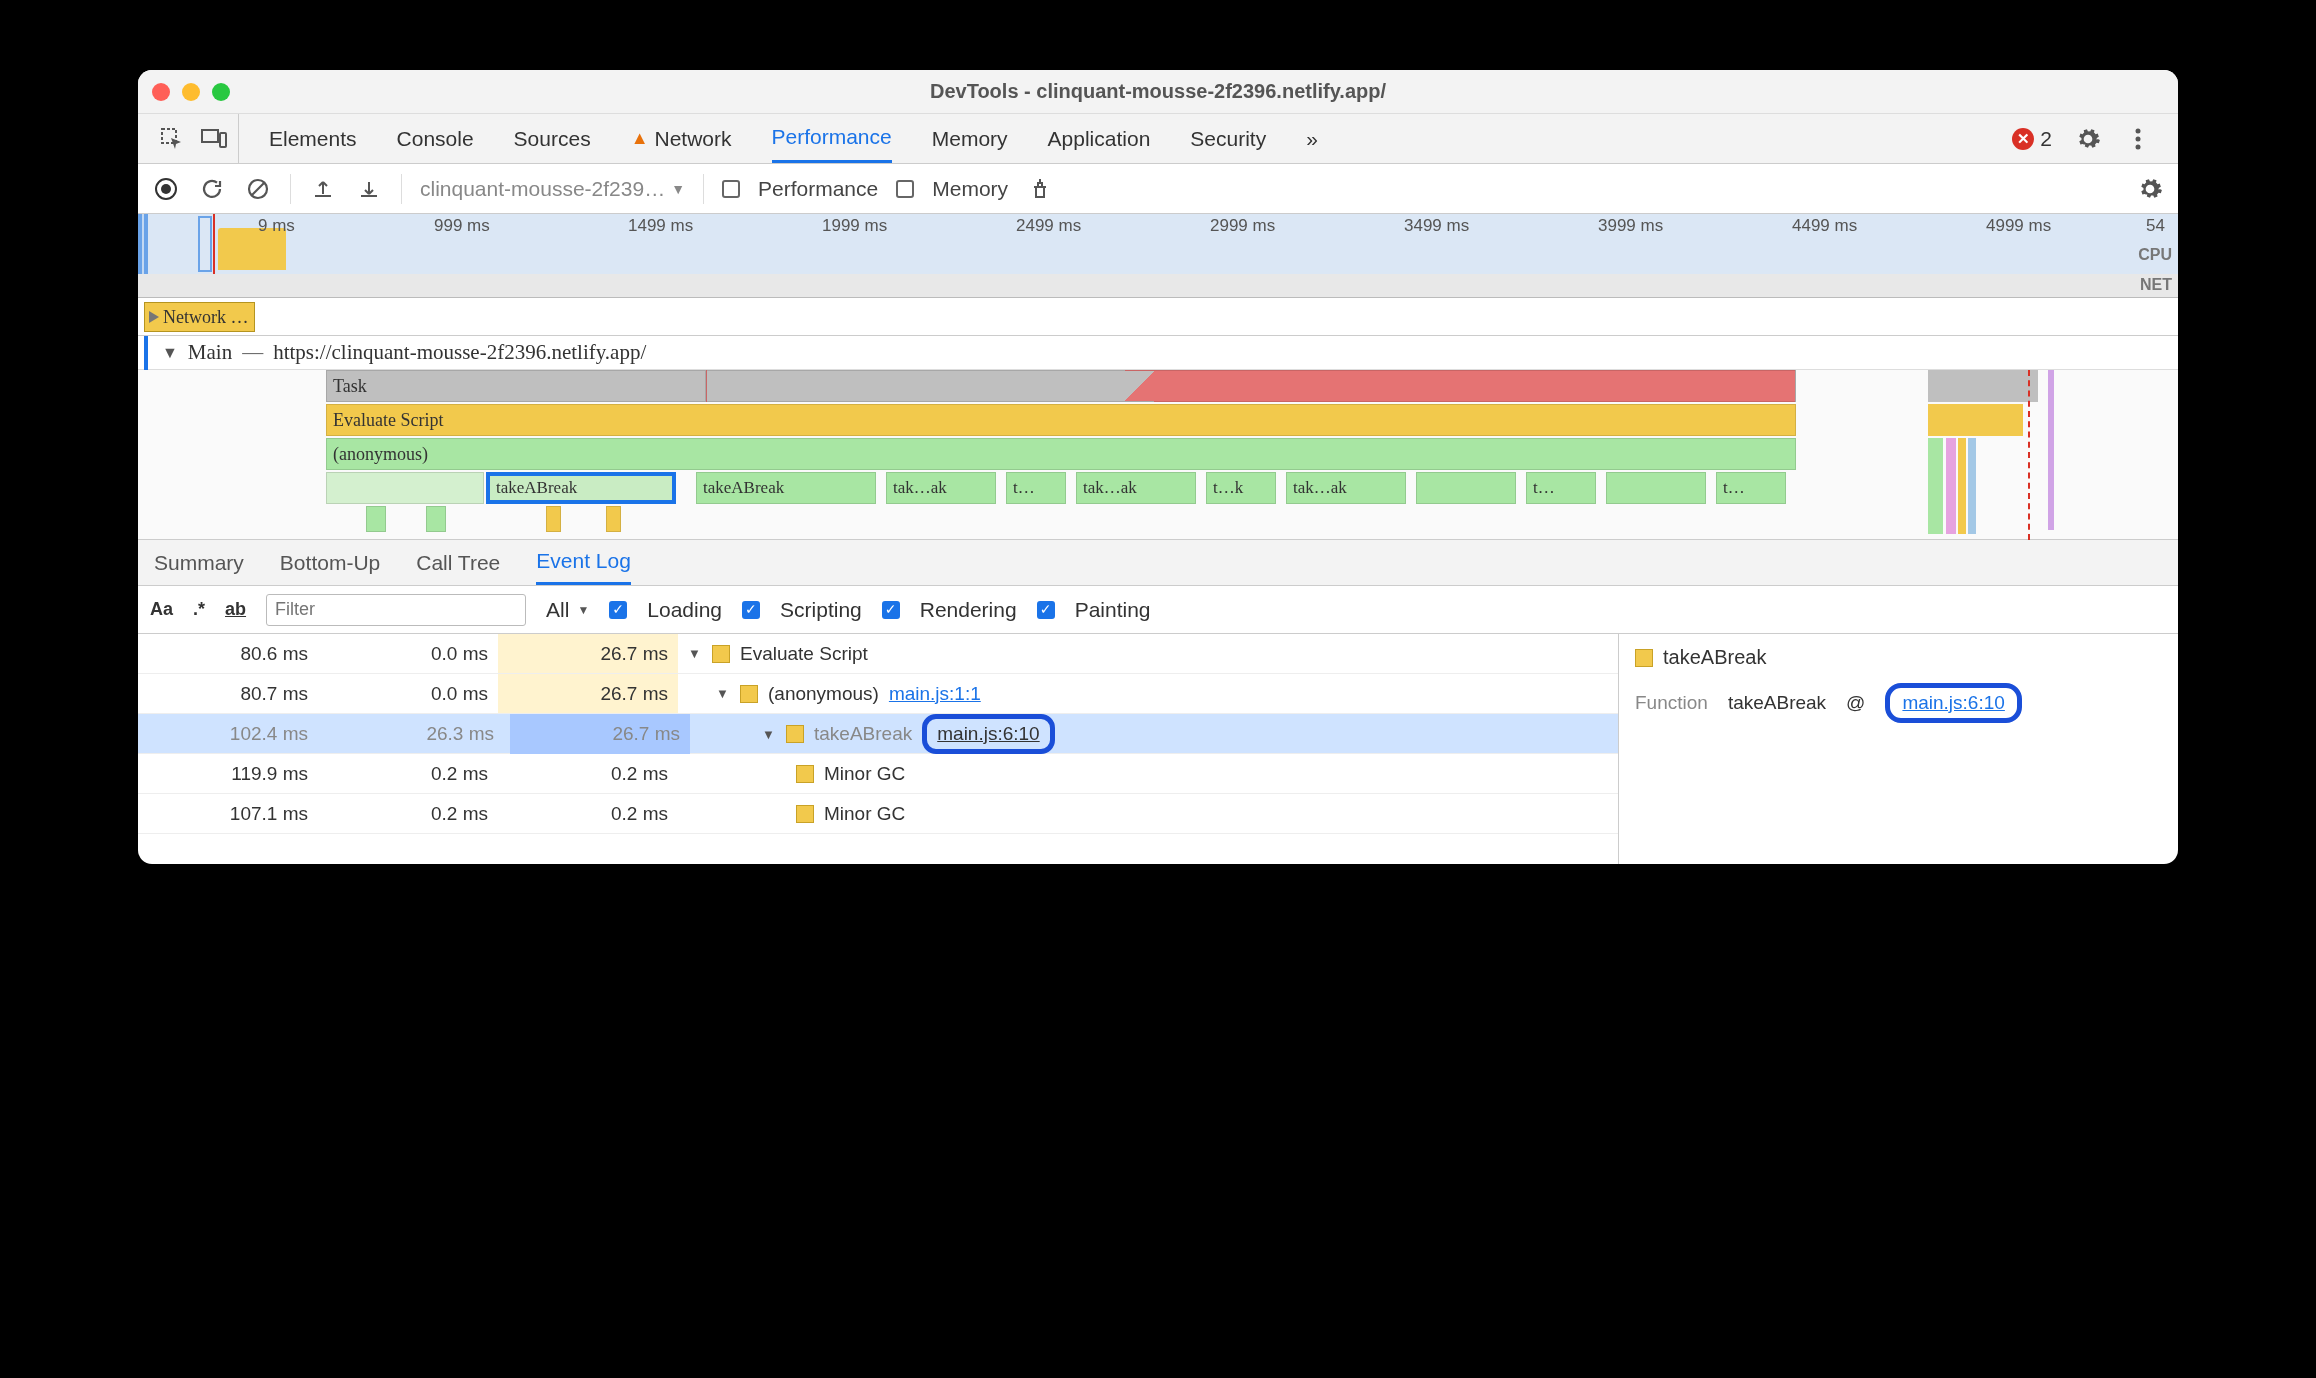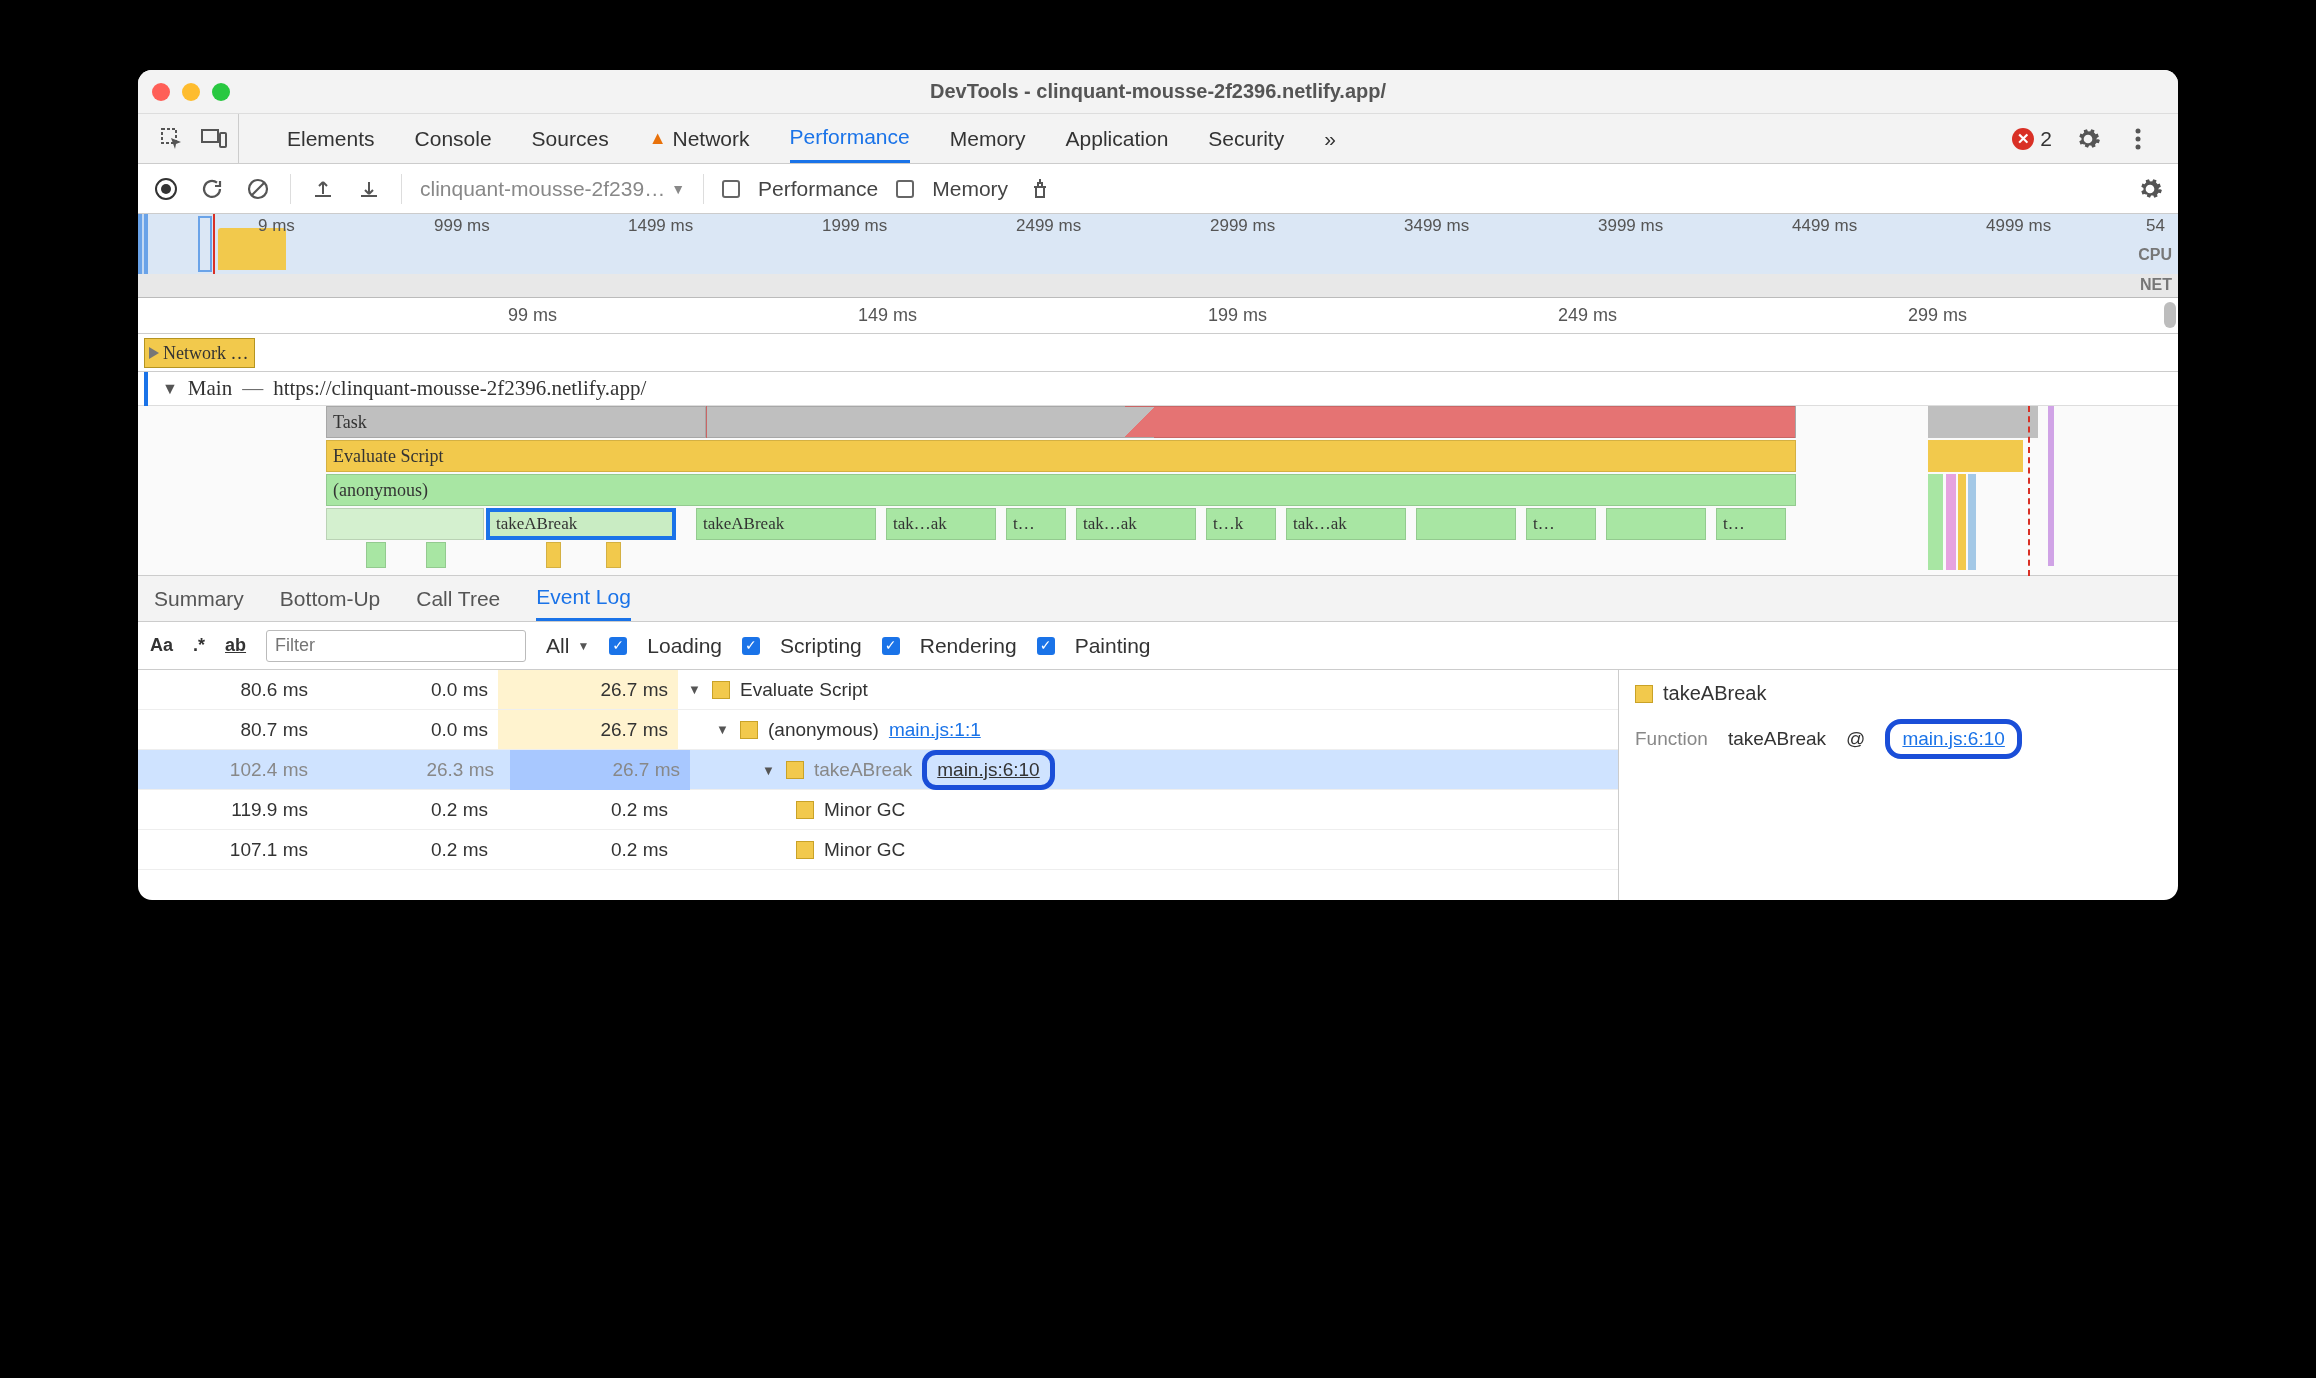--- a/index.html
+++ b/index.html
@@ -40,21 +40,21 @@
   .titlebar .title {
     position: absolute; left: 0; right: 0; text-align: center;
     font-weight: 600; color:#555; font-size: 20px;
   }
   
   .tabstrip {
     height: 50px;
     display: flex; align-items: center;
     border-bottom: 1px solid #ccc;
     padding: 0 10px;
-    gap: 18px;
+    gap: 0;
     background:#f3f3f3;
   }
   .tabstrip .left-icons { display:flex; align-items:center; gap:14px; padding:0 10px; border-right:1px solid #ccc; height:100%;}
   .tabstrip .tabs { display:flex; gap:40px; padding-left:30px; flex:1;}
   .tab { color:#333; cursor:pointer; display:flex; align-items:center; gap:6px; height:48px;}
   .tab.active { color:#1a73e8; border-bottom:3px solid #1a73e8; font-weight:500;}
   .warn-tri { color:#e8710a; font-size:18px;}
   .tabstrip .rtools { display:flex; align-items:center; gap:22px; padding:0 16px;}
   .errbadge { display:flex; align-items:center; gap:6px;}
   .errcircle { width:22px;height:22px;border-radius:50%;background:#d93025;color:#fff;display:flex;align-items:center;justify-content:center;font-size:15px;font-weight:700;}
@@ -286,28 +286,20 @@
     <div class="ov-tick" style="left:1072px">2999 ms</div>
     <div class="ov-tick" style="left:1266px">3499 ms</div>
     <div class="ov-tick" style="left:1460px">3999 ms</div>
     <div class="ov-tick" style="left:1654px">4499 ms</div>
     <div class="ov-tick" style="left:1848px">4999 ms</div>
     <div class="ov-tick" style="left:2008px">54</div>
     <div class="ov-lane-label" style="top:32px">CPU</div>
     <div class="ov-lane-label" style="top:62px">NET</div>
   </div>
 
-  <div class="ruler">
-    <div class="tk" style="left:370px">99 ms</div>
-    <div class="tk" style="left:720px">149 ms</div>
-    <div class="tk" style="left:1070px">199 ms</div>
-    <div class="tk" style="left:1420px">249 ms</div>
-    <div class="tk" style="left:1770px">299 ms</div>
-    <div class="scroll-thumb"></div>
-  </div>
 
   <div class="tracks">
     <div class="network-row">
       <div class="network-chip">
         <span class="play-tri"></span>
         <span>Network …</span>
       </div>
     </div>
     <div class="main-row">
       <div style="width:4px;height:34px;background:#1a73e8;margin-right:4px;"></div>

